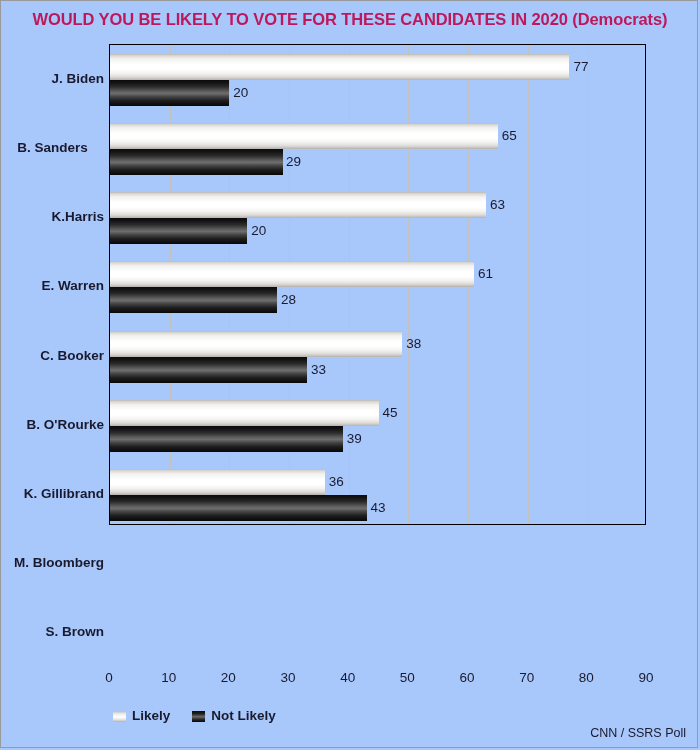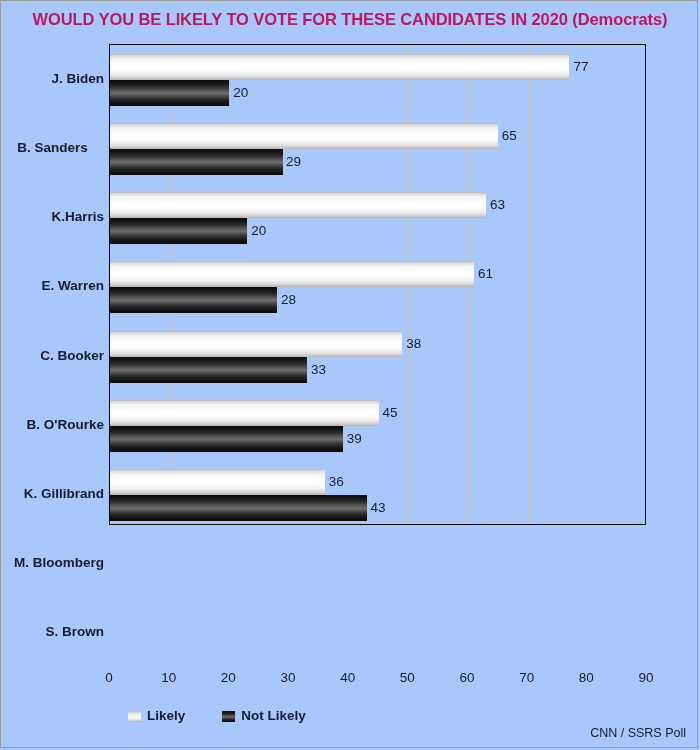--- a/index.html
+++ b/index.html
@@ -136,21 +136,20 @@
     top: 706px;
     height: 18px;
     display: flex;
     align-items: center;
     gap: 22px;
   }
   .legend-item {
     display: flex;
     align-items: center;
     gap: 6px;
-    margin-left: 15px;
   }
   .legend-swatch {
     width: 13px;
     height: 11px;
     display: inline-block;
   }
   .legend-swatch.likely {
     background: linear-gradient(to bottom,
       #bdbbb8 0%, #eceae8 25%, #ffffff 55%, #e3e1de 80%, #b2b0ad 100%);
   }

